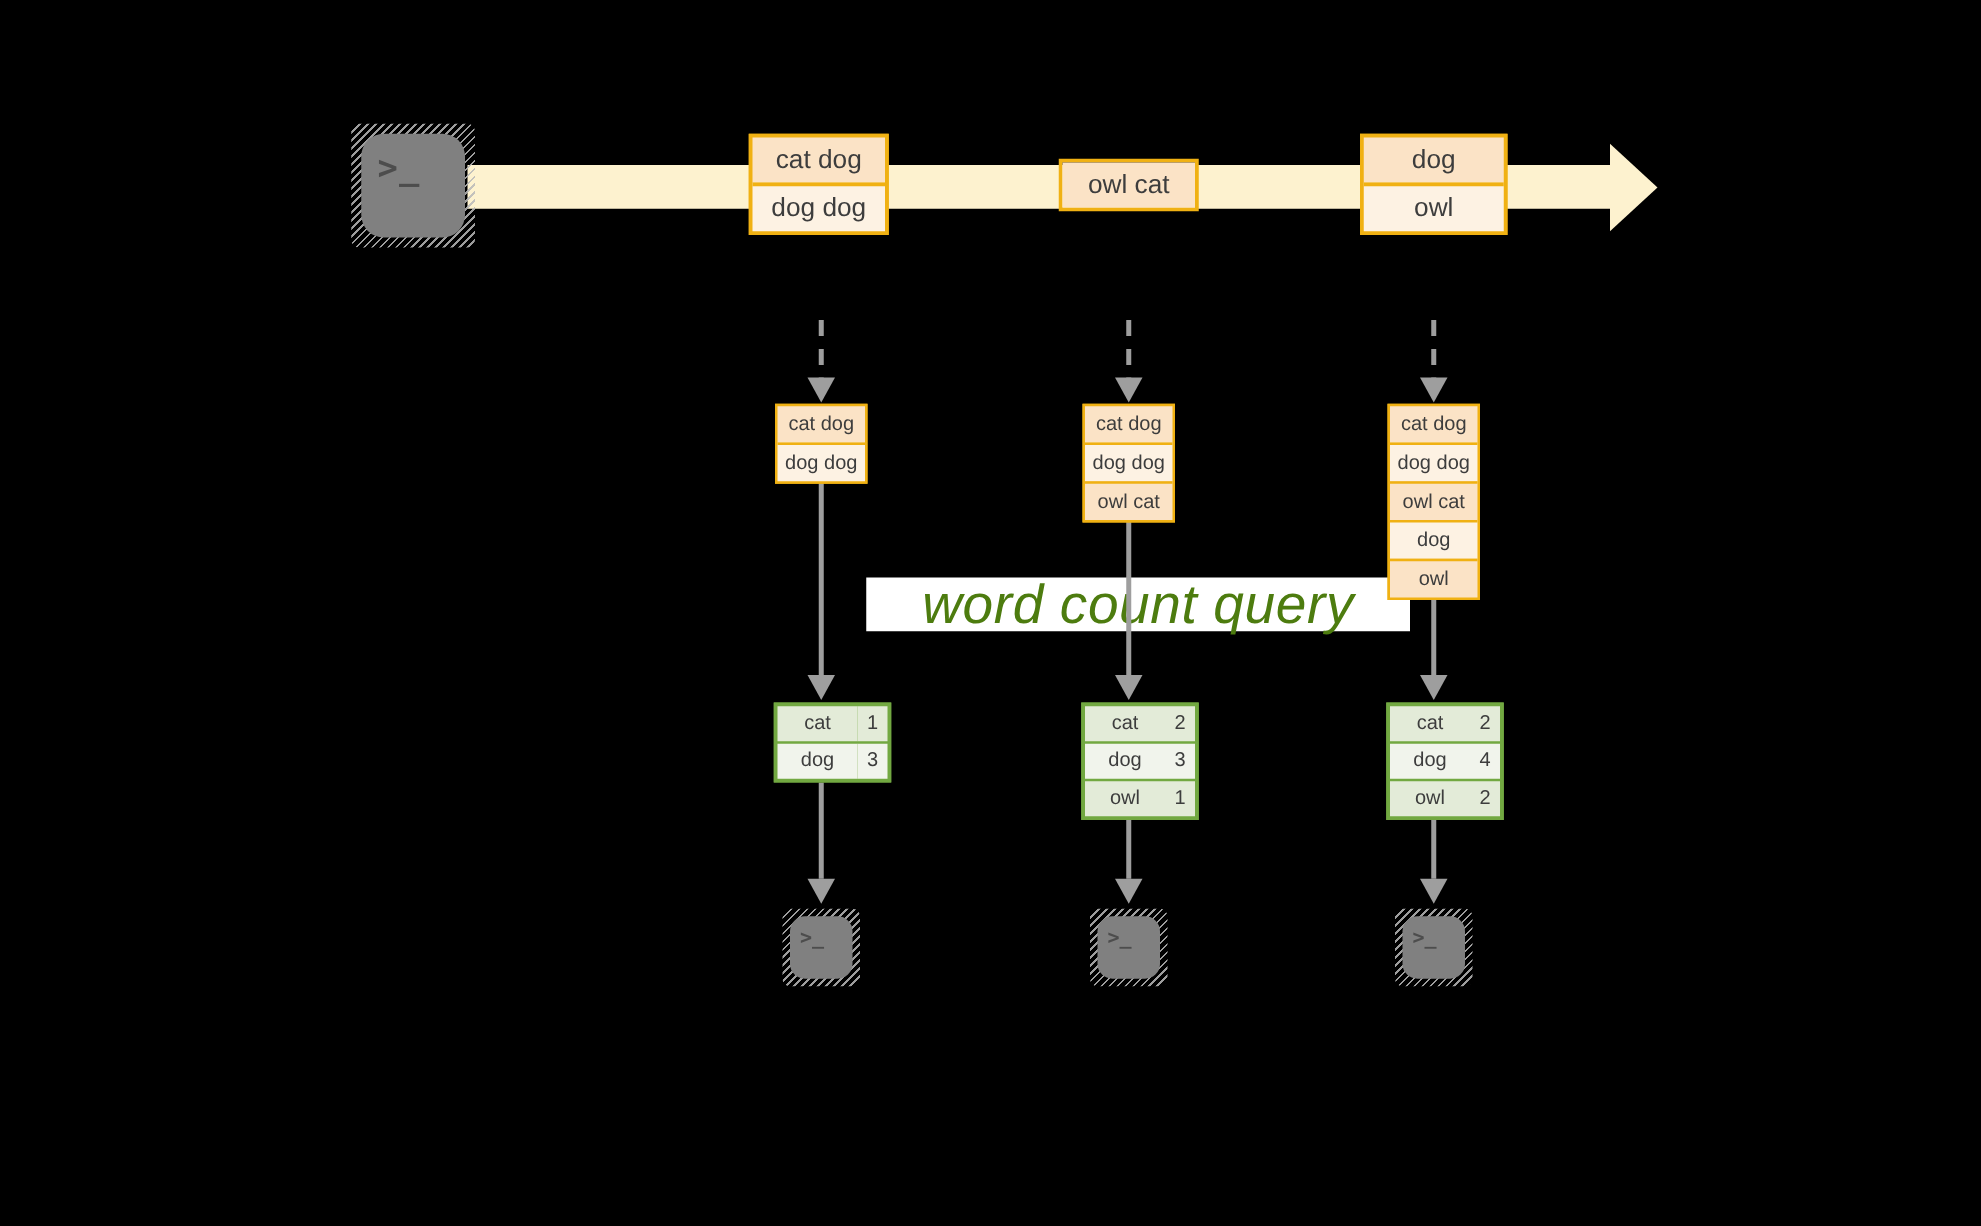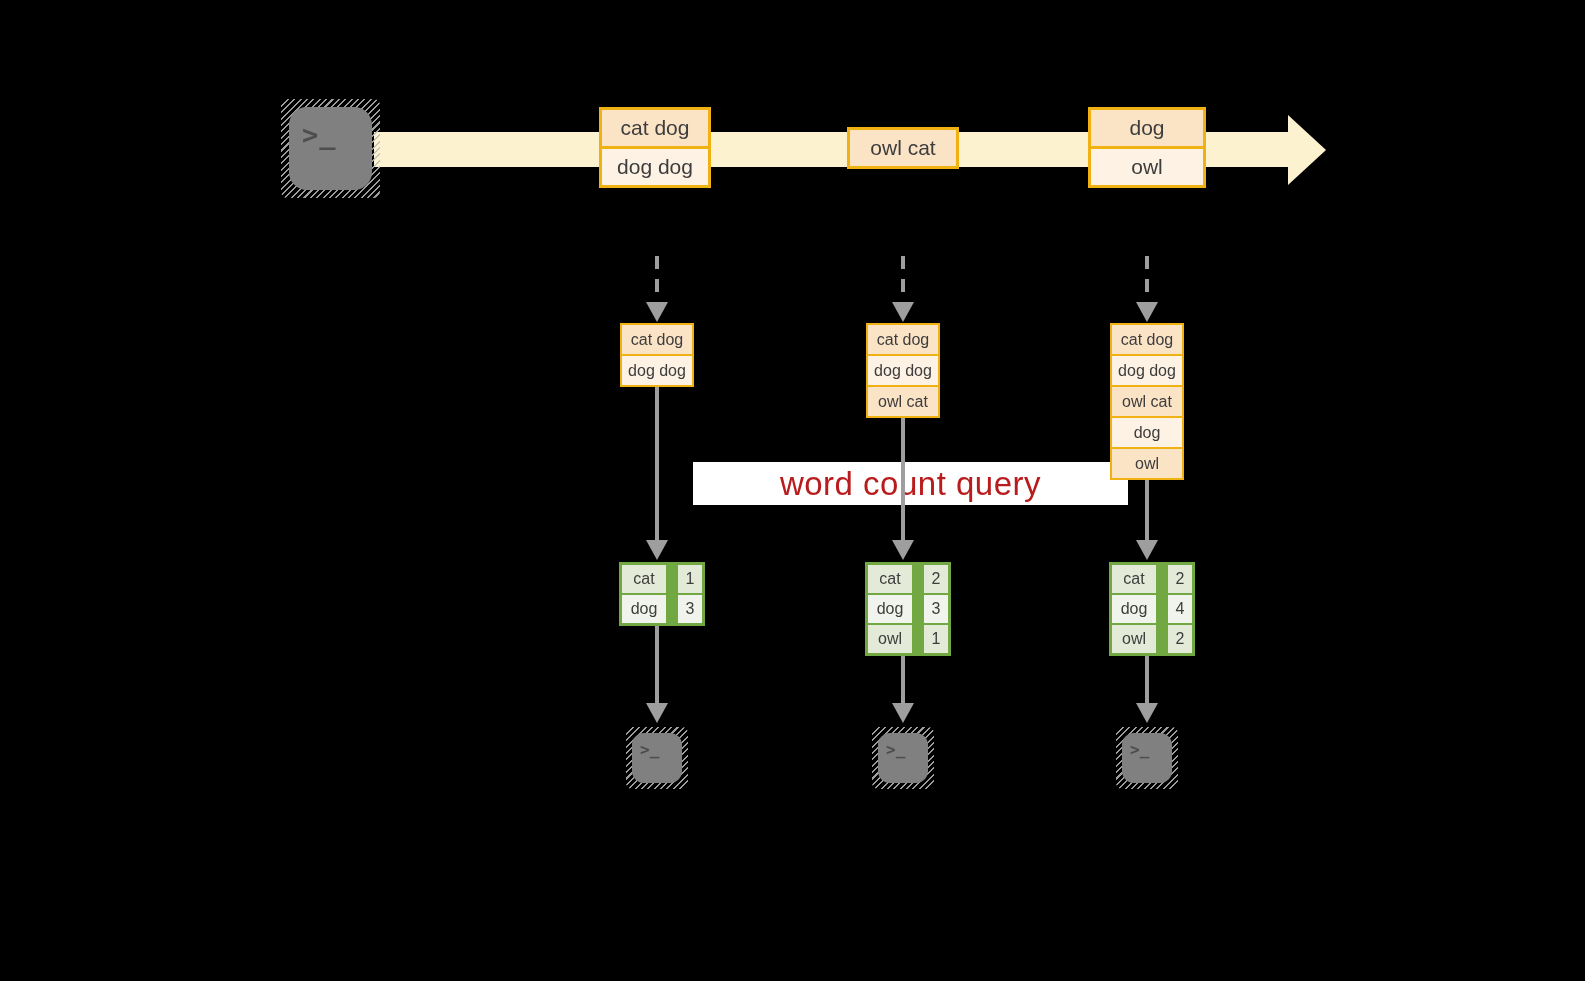--- a/index.html
+++ b/index.html
@@ -32,34 +32,34 @@
   .sbox{position:absolute;z-index:3;width:70px;border:2px solid #f0b113;background:#f0b113;}
   .scell{height:29px;line-height:29px;text-align:center;font-size:16px;}
   .scell + .scell{border-top:2px solid #f0b113;}
   .dark{background:#fbe3c6;}
   .light{background:#fdf2e3;}
   
   .gtable{position:absolute;z-index:3;border:3px solid #72a841;background:#72a841;}
   .grow{display:flex;height:28px;}
   .grow + .grow{margin-top:2px;}
   .gcell{line-height:28px;text-align:center;font-size:16px;}
-  .gcell.word{width:44px;margin-right:12px;}
+  .gcell.word{width:64px;margin-right:0;}
   .gcell.num{width:24px;}
   .gdark{background:#e3ebd8;}
   .glight{background:#f1f4ec;}
   
   .vline{position:absolute;width:4px;background:#9e9e9e;z-index:2;}
   .vdash{position:absolute;width:4px;z-index:2;
     background:repeating-linear-gradient(to bottom,#9e9e9e 0 13px, rgba(0,0,0,0) 13px 23px);}
   .ahead{position:absolute;width:0;height:0;z-index:2;
     border-left:11px solid transparent;border-right:11px solid transparent;border-top:20px solid #9e9e9e;}
   
   .query-band{position:absolute;left:693px;top:462px;width:435px;height:43px;background:#ffffff;z-index:1;
     display:flex;align-items:center;justify-content:center;}
-  .query-band span{font-size:33px;font-weight:300;color:#b91c1c;letter-spacing:.5px;}
+  .query-band span{font-size:44px;font-weight:300;color:#4d7c0f;letter-spacing:.5px;font-style:italic;}
 </style>
 </head>
 <body>
 
 <div class="canvas">
 
   <div class="term big">
     <div class="term-inner">
       <span class="prompt">&gt;_</span>
     </div>

